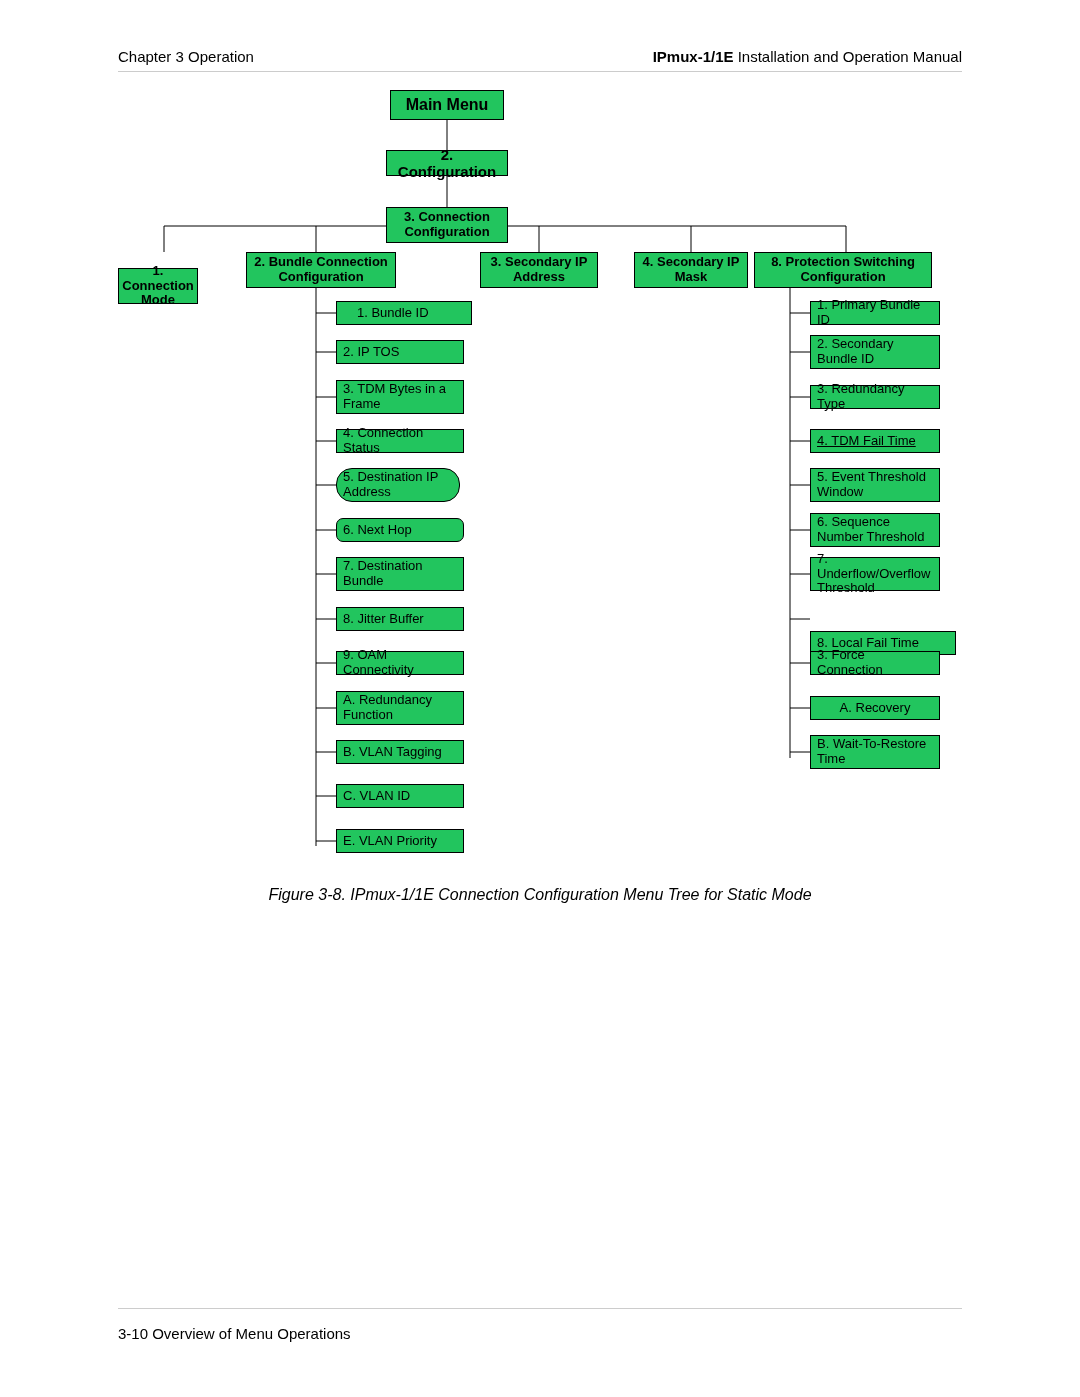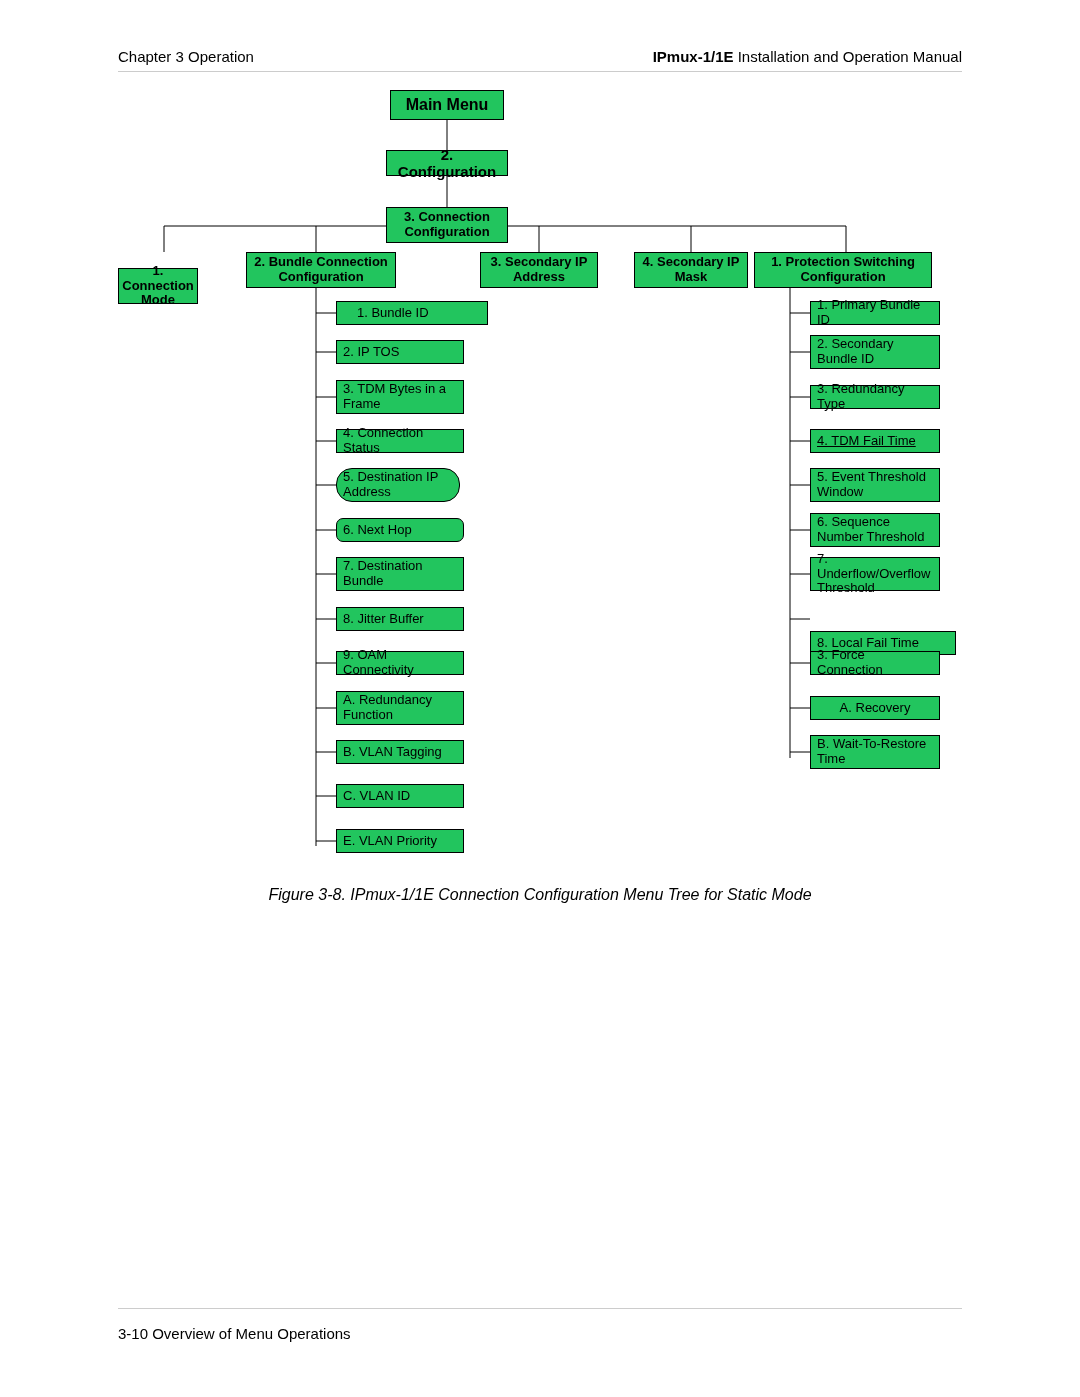--- a/index.html
+++ b/index.html
@@ -82,23 +82,23 @@
     </svg>
 
     <div class="box b-main" style="left:272px;top:0;width:114px;height:30px;">Main Menu</div>
     <div class="box b-conf" style="left:268px;top:60px;width:122px;height:26px;">2. Configuration</div>
     <div class="box b-conn" style="left:268px;top:117px;width:122px;height:36px;">3. Connection Configuration</div>
 
     <div class="box b-cat" style="left:0;top:178px;width:80px;height:36px;">1. Connection Mode</div>
     <div class="box b-cat" style="left:128px;top:162px;width:150px;height:36px;">2. Bundle Connection Configuration</div>
     <div class="box b-cat" style="left:362px;top:162px;width:118px;height:36px;">3. Secondary IP Address</div>
     <div class="box b-cat" style="left:516px;top:162px;width:114px;height:36px;">4. Secondary IP Mask</div>
-    <div class="box b-cat" style="left:636px;top:162px;width:178px;height:36px;">1. Protection Switching Configuration</div>
+    <div class="box b-cat" style="left:636px;top:162px;width:178px;height:36px;">8. Protection Switching Configuration</div>
 
-    <div class="box" style="left:218px;top:211px;width:152px;height:24px;padding-left:20px;">1. Bundle ID</div>
+    <div class="box" style="left:218px;top:211px;width:136px;height:24px;padding-left:20px;">1. Bundle ID</div>
     <div class="box" style="left:218px;top:250px;width:128px;height:24px;">2. IP TOS</div>
     <div class="box" style="left:218px;top:290px;width:128px;height:34px;">3. TDM Bytes in a Frame</div>
     <div class="box" style="left:218px;top:339px;width:128px;height:24px;">4. Connection Status</div>
     <div class="box" style="left:218px;top:378px;width:124px;height:34px;border-radius:16px;">5. Destination IP Address</div>
     <div class="box" style="left:218px;top:428px;width:128px;height:24px;border-radius:7px;">6. Next Hop</div>
     <div class="box" style="left:218px;top:467px;width:128px;height:34px;">7. Destination Bundle</div>
     <div class="box" style="left:218px;top:517px;width:128px;height:24px;">8. Jitter Buffer</div>
     <div class="box" style="left:218px;top:561px;width:128px;height:24px;">9. OAM Connectivity</div>
     <div class="box" style="left:218px;top:601px;width:128px;height:34px;">A. Redundancy Function</div>
     <div class="box" style="left:218px;top:650px;width:128px;height:24px;">B. VLAN Tagging</div>

